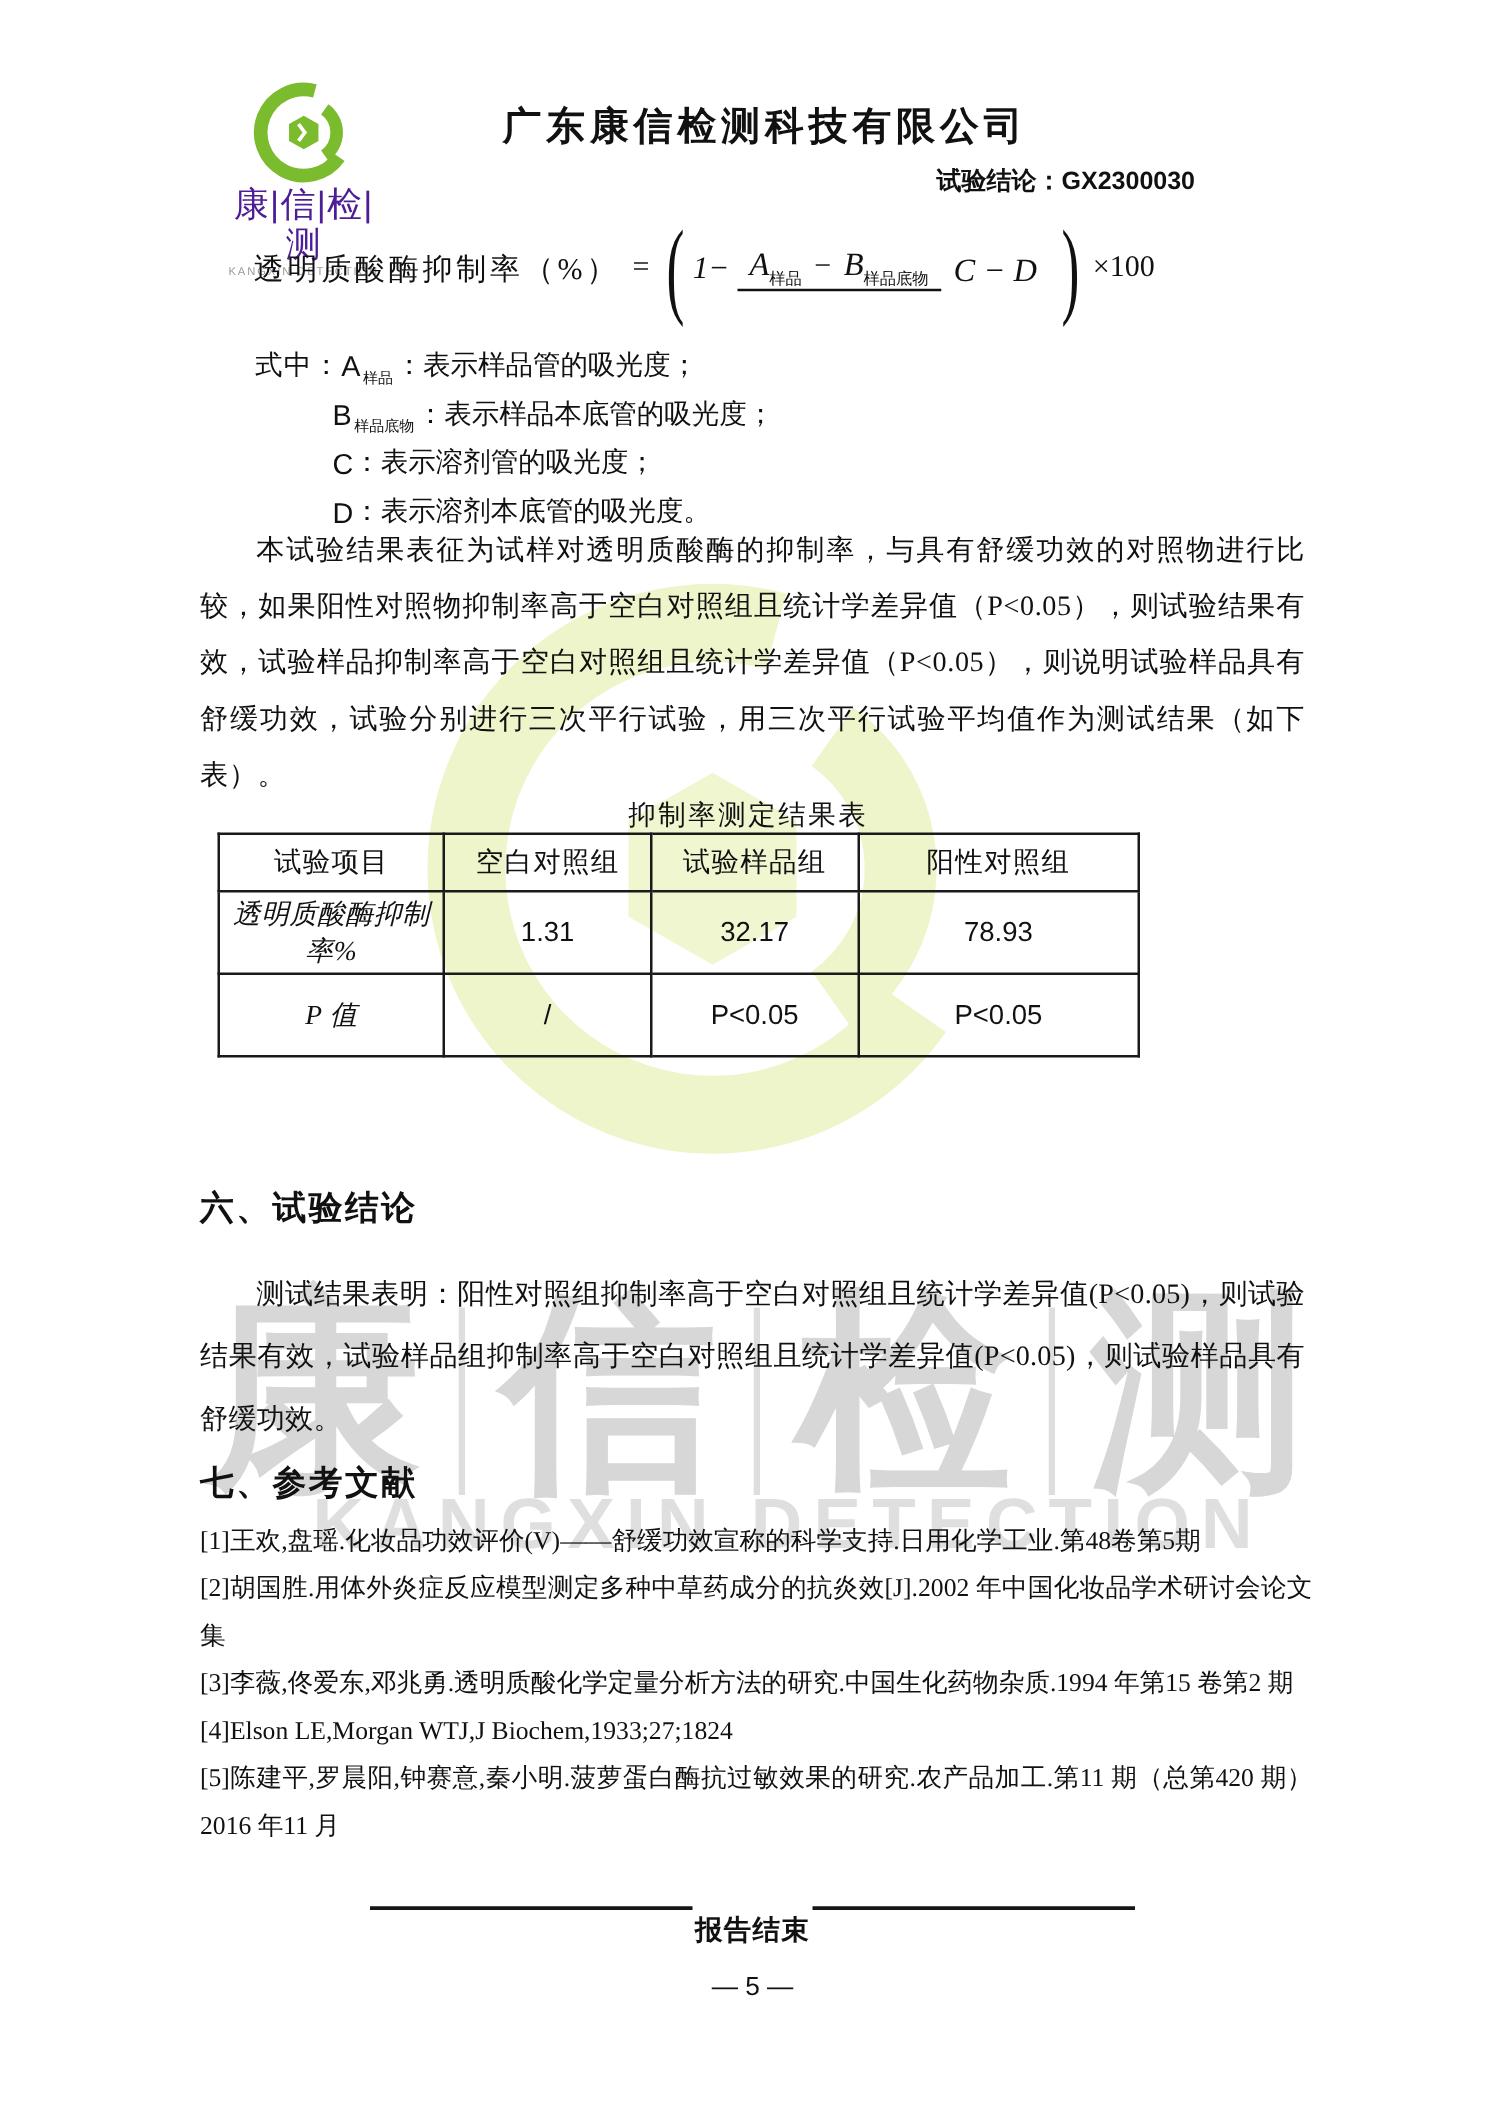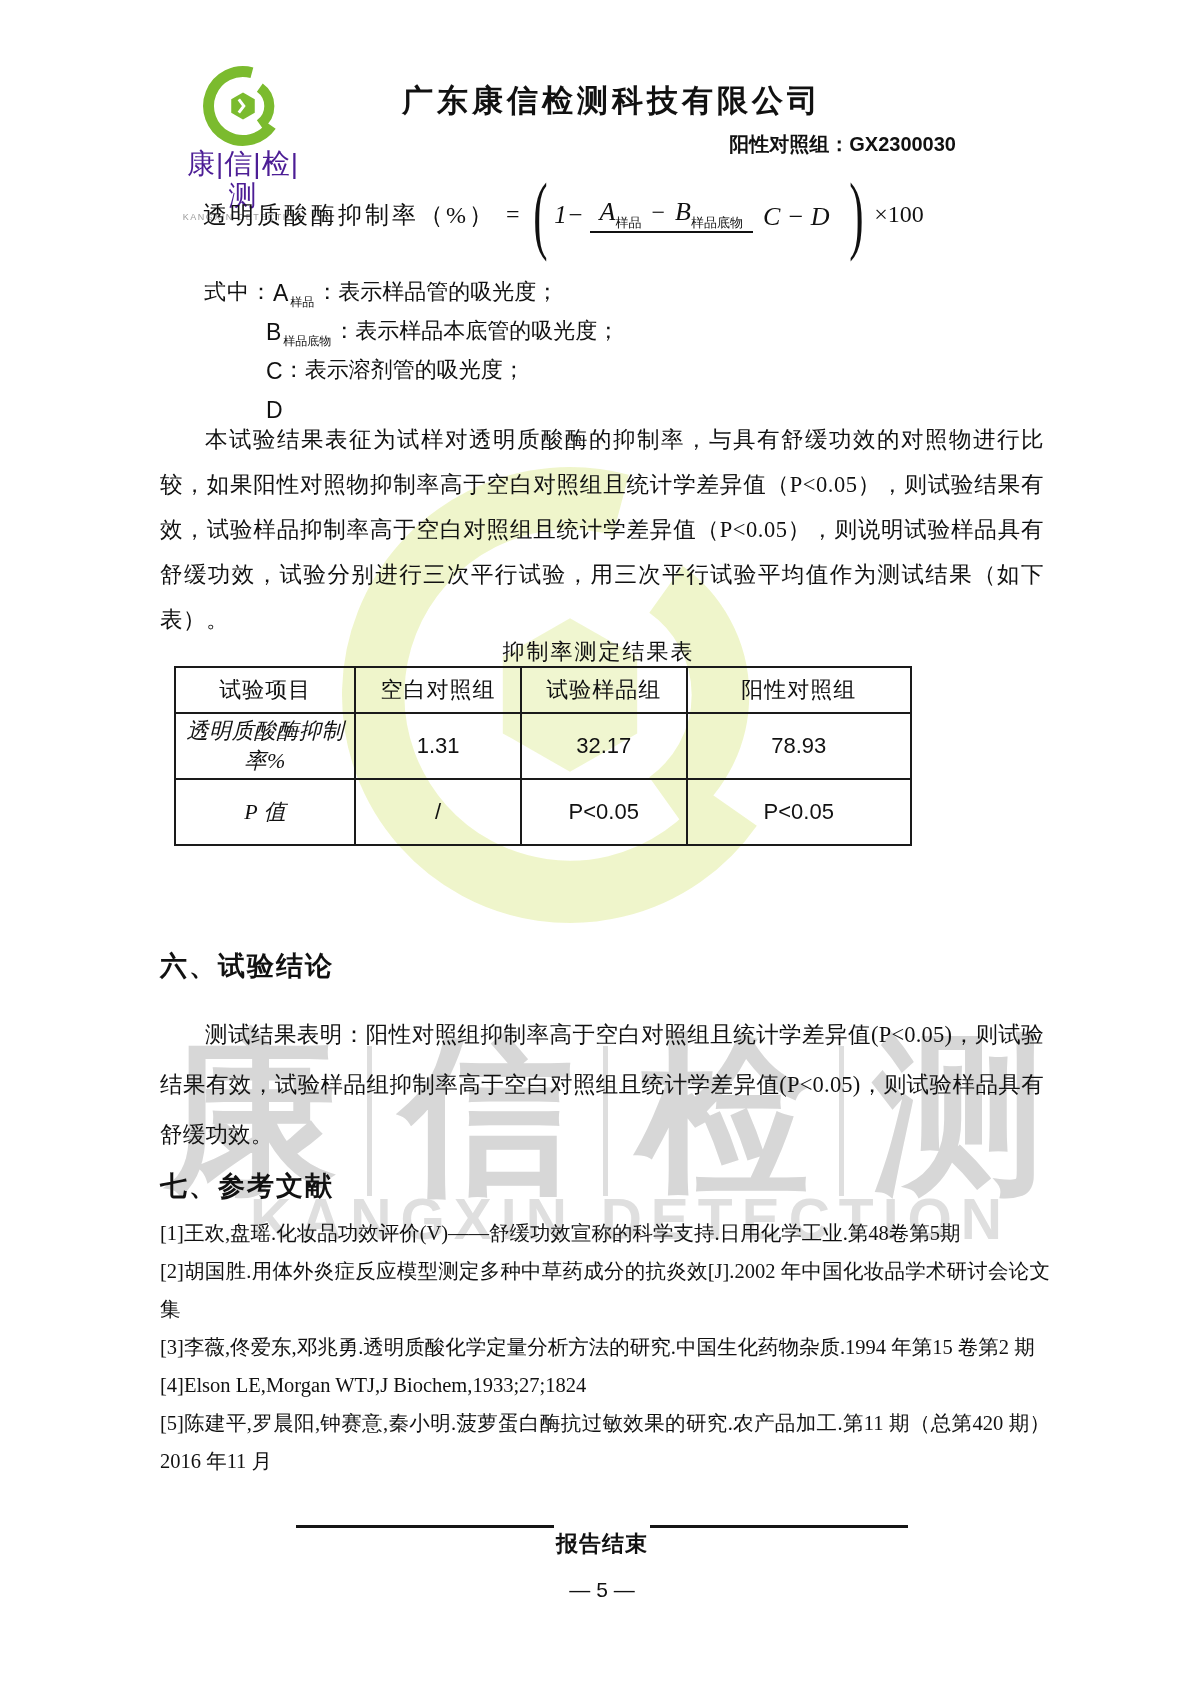--- a/index.html
+++ b/index.html
@@ -118,21 +118,21 @@
         <polygon points="50,34 64,42 64,58 50,66 36,58 36,42" fill="#7bbb2e"></polygon>
         <path d="M 45 42 L 51 50 L 45 58" stroke="#ffffff" stroke-width="3.5" fill="none"></path>
       </svg>
       <div class="logo-cn">康|信|检|测</div>
       <div class="logo-en">KANGXIN DETECTION</div>
     </div>
 
     <div class="company-title">广东康信检测科技有限公司</div>
 
     <div class="report-no">
-      <span>阳性对照组：</span><span class="num">GX2300030</span>
+      <span>试验结论：</span><span class="num">GX2300030</span>
     </div>
 
     <div class="formula">
       <span class="lhs">透明质酸酶抑制率（%）</span>
       <span class="eq">=</span>
       <span class="paren">(</span>
       <span class="one-minus">1−</span>
       <span class="frac">
         <span class="num">
           <span class="mvar">A</span><span class="msub">样品</span>
@@ -156,20 +156,21 @@
         <span class="def-sym">B</span>
         <span class="def-sub">样品底物</span>
         <span>：表示样品本底管的吸光度；</span>
       </div>
       <div class="def-row indent">
         <span class="def-sym">C</span>
         <span>：表示溶剂管的吸光度；</span>
       </div>
       <div class="def-row indent">
         <span class="def-sym">D</span>
+        <span>：表示溶剂本底管的吸光度。</span>
       </div>
     </div>
 
     <div class="para para-main">本试验结果表征为试样对透明质酸酶的抑制率，与具有舒缓功效的对照物进行比较，如果阳性对照物抑制率高于空白对照组且统计学差异值（P&lt;0.05），则试验结果有效，试验样品抑制率高于空白对照组且统计学差异值（P&lt;0.05），则说明试验样品具有舒缓功效，试验分别进行三次平行试验，用三次平行试验平均值作为测试结果（如下表）。</div>
 
     <div class="table-title">抑制率测定结果表</div>
     <table class="results">
       <colgroup>
           <col class="c1">
           <col class="c2">

